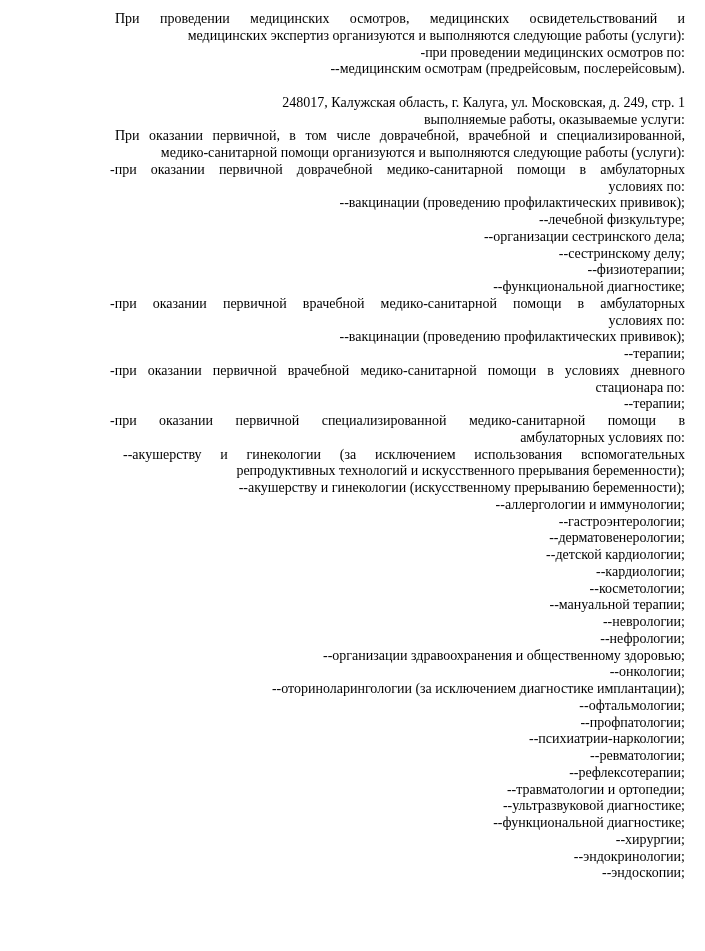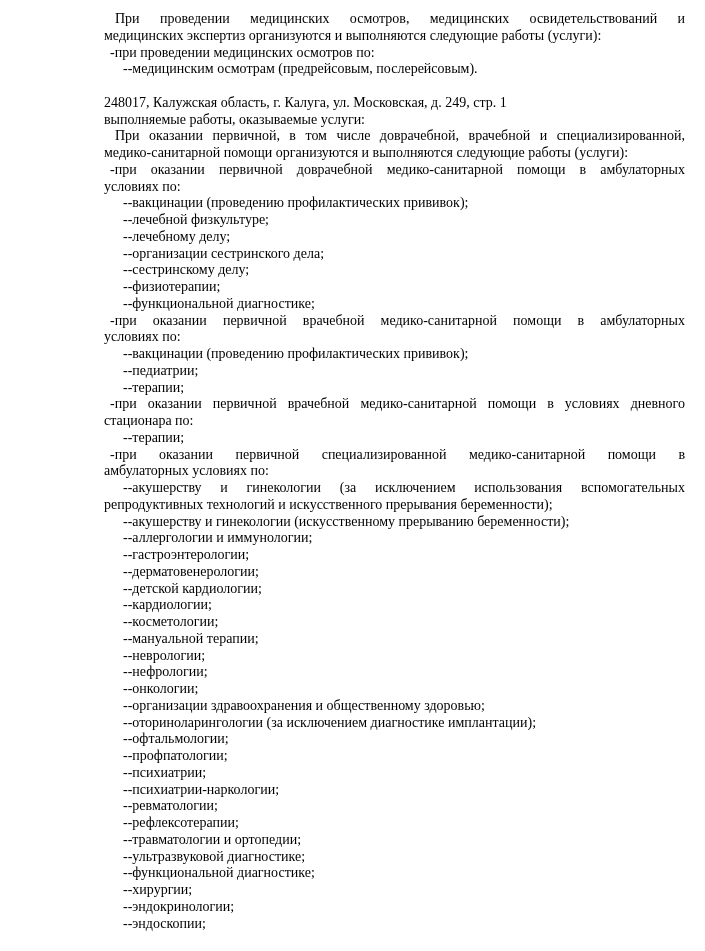--- a/index.html
+++ b/index.html
@@ -29,21 +29,21 @@
   }
   
   .doc-line.just {
     text-align: justify;
     text-align-last: justify;
     overflow: hidden;
     white-space: normal;
   }
   
   .doc-line.left {
-    text-align: left;
+    text-align: right;
     white-space: nowrap;
   }
   
   .ind-none  { padding-left: 0; }
   .ind-para  { padding-left: 11px; }  
   .ind-dash  { padding-left: 6px; }   
   .ind-ddash { padding-left: 19px; }  
   .blank-line { height: 16.76px; }
 </style>
 </head>
@@ -57,53 +57,50 @@
       <div class="doc-line left ind-ddash">--медицинским осмотрам (предрейсовым, послерейсовым).</div>
       <div class="doc-line blank-line"></div>
       <div class="doc-line left ind-none">248017, Калужская область, г. Калуга, ул. Московская, д. 249, стр. 1</div>
       <div class="doc-line left ind-none">выполняемые работы, оказываемые услуги:</div>
       <div class="doc-line just ind-para">При оказании первичной, в том числе доврачебной, врачебной и специализированной,</div>
       <div class="doc-line left ind-none">медико-санитарной помощи организуются и выполняются следующие работы (услуги):</div>
       <div class="doc-line just ind-dash">-при оказании первичной доврачебной медико-санитарной помощи в амбулаторных</div>
       <div class="doc-line left ind-none">условиях по:</div>
       <div class="doc-line left ind-ddash">--вакцинации (проведению профилактических прививок);</div>
       <div class="doc-line left ind-ddash">--лечебной физкультуре;</div>
-      <div class="doc-line left ind-ddash">--лечебному делу;</div>
       <div class="doc-line left ind-ddash">--организации сестринского дела;</div>
       <div class="doc-line left ind-ddash">--сестринскому делу;</div>
       <div class="doc-line left ind-ddash">--физиотерапии;</div>
       <div class="doc-line left ind-ddash">--функциональной диагностике;</div>
       <div class="doc-line just ind-dash">-при оказании первичной врачебной медико-санитарной помощи в амбулаторных</div>
       <div class="doc-line left ind-none">условиях по:</div>
       <div class="doc-line left ind-ddash">--вакцинации (проведению профилактических прививок);</div>
-      <div class="doc-line left ind-ddash">--педиатрии;</div>
       <div class="doc-line left ind-ddash">--терапии;</div>
       <div class="doc-line just ind-dash">-при оказании первичной врачебной медико-санитарной помощи в условиях дневного</div>
       <div class="doc-line left ind-none">стационара по:</div>
       <div class="doc-line left ind-ddash">--терапии;</div>
       <div class="doc-line just ind-dash">-при оказании первичной специализированной медико-санитарной помощи в</div>
       <div class="doc-line left ind-none">амбулаторных условиях по:</div>
       <div class="doc-line just ind-ddash">--акушерству и гинекологии (за исключением использования вспомогательных</div>
       <div class="doc-line left ind-none">репродуктивных технологий и искусственного прерывания беременности);</div>
       <div class="doc-line left ind-ddash">--акушерству и гинекологии (искусственному прерыванию беременности);</div>
       <div class="doc-line left ind-ddash">--аллергологии и иммунологии;</div>
       <div class="doc-line left ind-ddash">--гастроэнтерологии;</div>
       <div class="doc-line left ind-ddash">--дерматовенерологии;</div>
       <div class="doc-line left ind-ddash">--детской кардиологии;</div>
       <div class="doc-line left ind-ddash">--кардиологии;</div>
       <div class="doc-line left ind-ddash">--косметологии;</div>
       <div class="doc-line left ind-ddash">--мануальной терапии;</div>
       <div class="doc-line left ind-ddash">--неврологии;</div>
       <div class="doc-line left ind-ddash">--нефрологии;</div>
+      <div class="doc-line left ind-ddash">--организации здравоохранения и общественному здоровью;</div>
       <div class="doc-line left ind-ddash">--онкологии;</div>
-      <div class="doc-line left ind-ddash">--организации здравоохранения и общественному здоровью;</div>
       <div class="doc-line left ind-ddash">--оториноларингологии (за исключением диагностике имплантации);</div>
       <div class="doc-line left ind-ddash">--офтальмологии;</div>
       <div class="doc-line left ind-ddash">--профпатологии;</div>
-      <div class="doc-line left ind-ddash">--психиатрии;</div>
       <div class="doc-line left ind-ddash">--психиатрии-наркологии;</div>
       <div class="doc-line left ind-ddash">--ревматологии;</div>
       <div class="doc-line left ind-ddash">--рефлексотерапии;</div>
       <div class="doc-line left ind-ddash">--травматологии и ортопедии;</div>
       <div class="doc-line left ind-ddash">--ультразвуковой диагностике;</div>
       <div class="doc-line left ind-ddash">--функциональной диагностике;</div>
       <div class="doc-line left ind-ddash">--хирургии;</div>
       <div class="doc-line left ind-ddash">--эндокринологии;</div>
       <div class="doc-line left ind-ddash">--эндоскопии;</div>
     </div>

